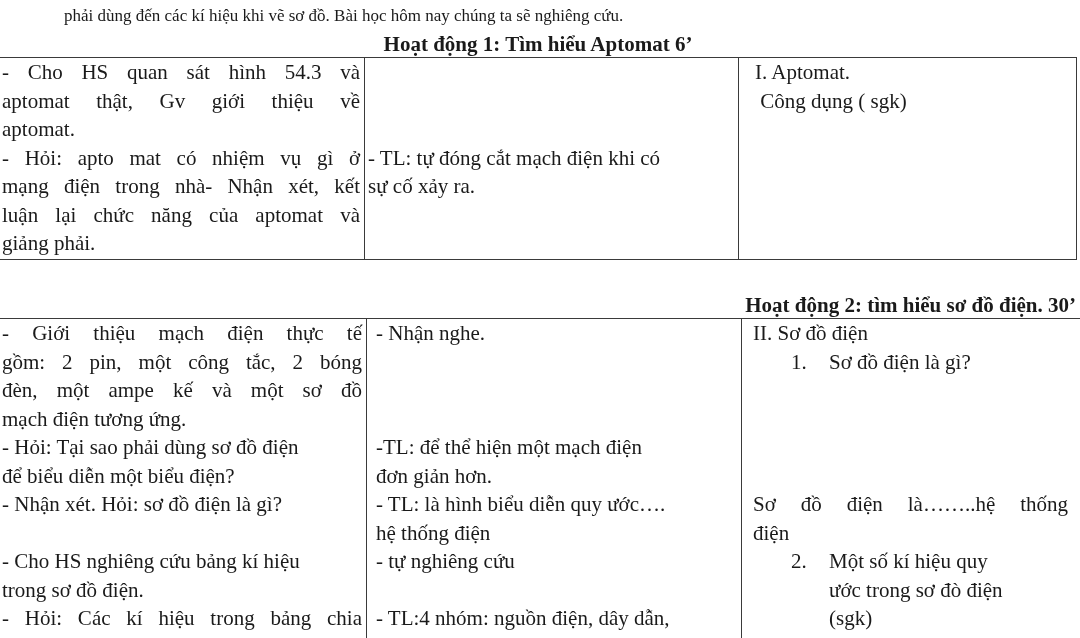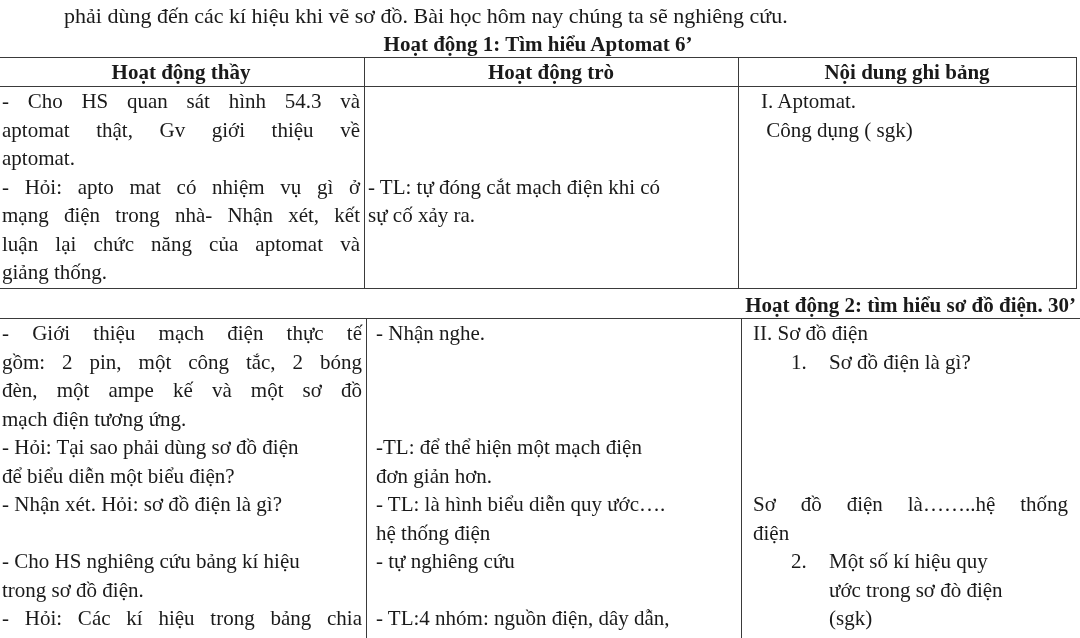--- a/index.html
+++ b/index.html
@@ -3,21 +3,21 @@
 <meta charset="utf-8">
 <style>
   html, body { margin: 0; padding: 0; background: #ffffff; }
   body {
     width: 1080px; height: 638px; overflow: hidden; position: relative;
     font-family: "Liberation Serif", "DejaVu Serif", serif;
     color: #1a1a1a; font-size: 21px;
   }
   .intro {
     position: absolute; left: 64px; top: 2px; white-space: nowrap;
-    font-size: 22px; line-height: 28px;
+    font-size: 17px; line-height: 28px;
   }
   .heading {
     position: absolute; left: 0; width: 1076px; text-align: center;
     font-weight: bold; font-size: 21px; line-height: 24px; white-space: nowrap;
   }
   .h1 { top: 32px; }
   .h2 { top: 293px; text-align: right; }
   table {
     position: absolute; border-collapse: collapse; table-layout: fixed;
   }
@@ -42,43 +42,38 @@
 
 <div class="heading h1">Hoạt động 1: Tìm hiểu Aptomat 6’</div>
 
 <table class="t1">
   <colgroup>
       <col style="width:366px">
       <col style="width:374px">
       <col style="width:338px">
     </colgroup>
   <tbody>
-      <tr>
-    <th>Hoạt động thầy</th>
-    <th>Hoạt động trò</th>
-    <th>Nội dung ghi bảng</th>
-  </tr>
   <tr style="height:202px">
     <td>
       <span class="justline">- Cho HS quan sát hình 54.3 và</span>
       <span class="justline">aptomat thật, Gv giới thiệu về</span>
       <span class="line">aptomat.</span>
       <span class="justline">- Hỏi: apto mat có nhiệm vụ gì ở</span>
       <span class="justline">mạng điện trong nhà- Nhận xét, kết</span>
       <span class="justline">luận lại chức năng của aptomat và</span>
-      <span class="line">giảng thống.</span>
+      <span class="line">giảng phải.</span>
     </td>
     <td>
       <span class="spacer"></span>
       <span class="spacer"></span>
       <span class="spacer"></span>
       <span class="line">- TL: tự đóng cắt mạch điện khi có</span>
       <span class="line">sự cố xảy ra.</span>
     </td>
-    <td style="padding-left:22px">
+    <td style="padding-left:16px">
       <span class="line">I. Aptomat.</span>
       <span class="line" style="white-space:pre"> Công dụng ( sgk)</span>
     </td>
   </tr>
 </tbody>
   </table>
 
 <div class="heading h2">Hoạt động 2: tìm hiểu sơ đồ điện. 30’</div>
 
 <table class="t2">

